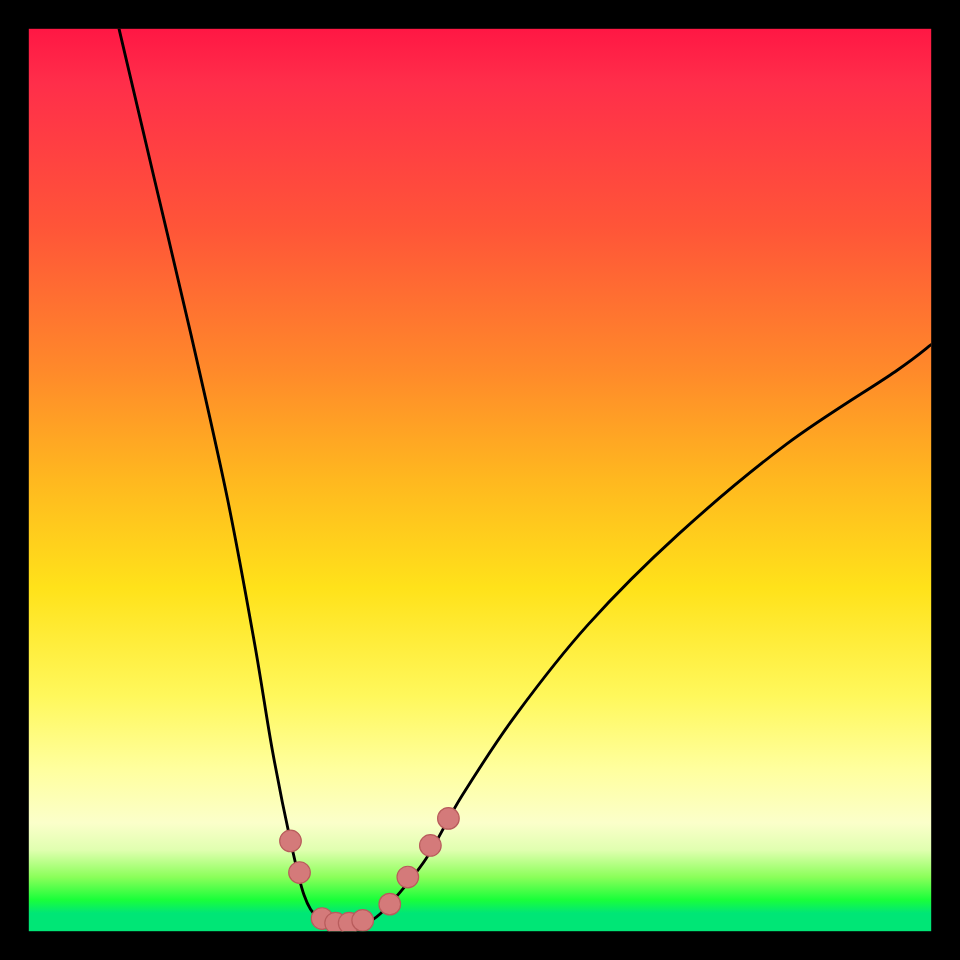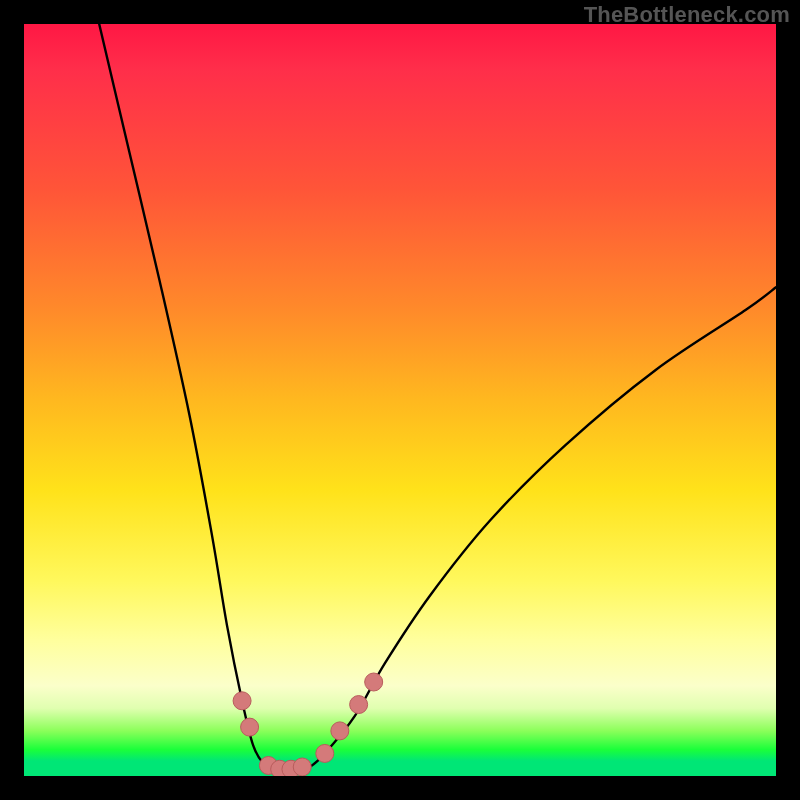--- a/index.html
+++ b/index.html
@@ -66,14 +66,13 @@
           <circle cx="255.68" cy="745.23" r="9" fill="#d47a7a" stroke="#b85c5c" stroke-width="1"></circle>
           <circle cx="266.96" cy="745.23" r="9" fill="#d47a7a" stroke="#b85c5c" stroke-width="1"></circle>
           <circle cx="278.24" cy="742.98" r="9" fill="#d47a7a" stroke="#b85c5c" stroke-width="1"></circle>
           <circle cx="300.80" cy="729.44" r="9" fill="#d47a7a" stroke="#b85c5c" stroke-width="1"></circle>
           <circle cx="315.84" cy="706.88" r="9" fill="#d47a7a" stroke="#b85c5c" stroke-width="1"></circle>
           <circle cx="334.64" cy="680.56" r="9" fill="#d47a7a" stroke="#b85c5c" stroke-width="1"></circle>
           <circle cx="349.68" cy="658.00" r="9" fill="#d47a7a" stroke="#b85c5c" stroke-width="1"></circle>
         </g>
     </svg>
   </div>
-  <div class="watermark">TheBottleneck.com</div>
 </div>
 
 </body></html>

